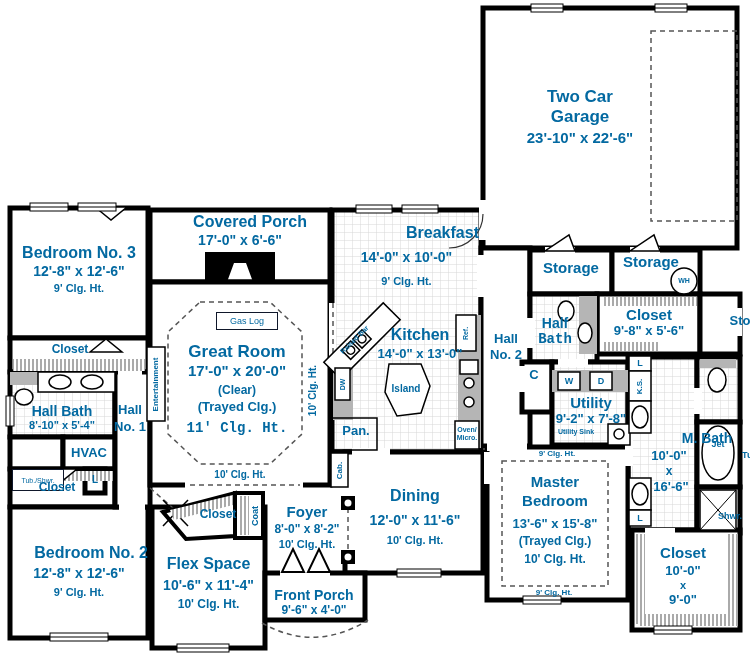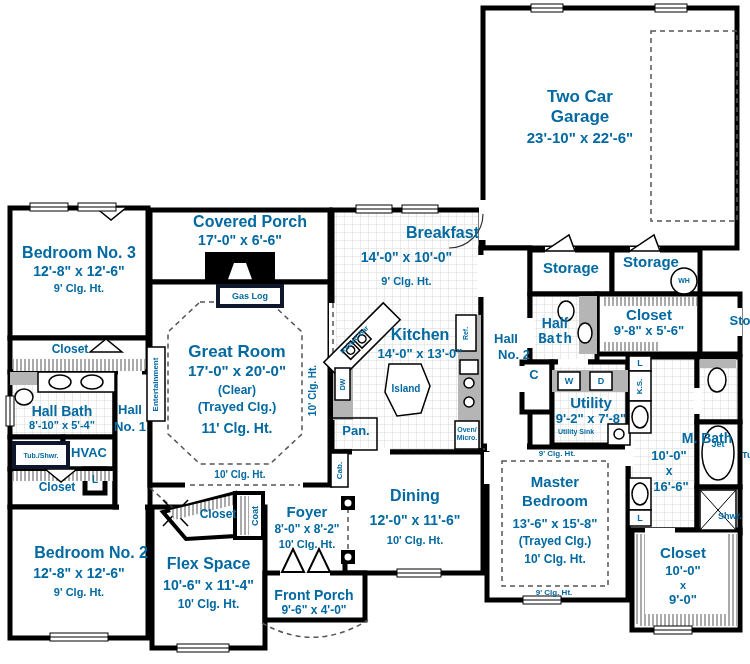--- a/index.html
+++ b/index.html
@@ -6,22 +6,22 @@
   #plan{position:relative;width:750px;height:660px;background:#fff;overflow:hidden;
         font-family:"Liberation Sans",sans-serif;color:#0369a1;}
   #structure{position:absolute;left:0;top:0;}
   .lab{position:absolute;font-weight:bold;text-align:center;white-space:nowrap;line-height:1.05;}
   .t17{font-size:17px;} .t16{font-size:16px;} .t15{font-size:15px;} .t14{font-size:14px;}
   .t13{font-size:13px;} .t12{font-size:12px;} .t11{font-size:11px;} .t10{font-size:10px;}
   .t9{font-size:9px;} .t8{font-size:8px;} .t7{font-size:7px;}
   .vlab{position:absolute;display:flex;align-items:center;justify-content:center;}
   .vlab>span{transform:rotate(-90deg);white-space:nowrap;font-weight:bold;}
   .rot45{position:absolute;font-weight:bold;white-space:nowrap;transform:rotate(-45deg);}
-  .boxlab{position:absolute;border:4px solid #0f172a;background:#fff;display:flex;
-          align-items:center;justify-content:center;font-weight:bold;white-space:nowrap;}
+  .boxlab{position:absolute;border:1px solid #0f172a;background:#fff;display:flex;
+          align-items:center;justify-content:center;font-weight:normal;white-space:nowrap;margin-top:28px;}
 </style>
 </head>
 <body>
 
 <div id="plan">
 
 <svg id="structure" width="750" height="664" viewBox="0 0 750 664" xmlns="http://www.w3.org/2000/svg">
   <defs>
     <pattern id="tile" width="8" height="8" patternUnits="userSpaceOnUse">
       <rect width="8" height="8" fill="#ffffff"></rect>
@@ -267,21 +267,21 @@
   <div class="lab t12" style="left:35px;top:343px;width:70px;">Closet</div>
 
   <div class="lab t16" style="left:335px;top:225px;width:143px;margin-left:36px;">Breakfast</div>
   <div class="lab t14" style="left:335px;top:250px;width:143px;">14'-0" x 10'-0"</div>
   <div class="lab t11" style="left:335px;top:276px;width:143px;">9' Clg. Ht.</div>
 
   <div class="lab t17" style="left:170px;top:343px;width:134px;">Great Room</div>
   <div class="lab t15" style="left:170px;top:363px;width:134px;">17'-0" x 20'-0"</div>
   <div class="lab t12" style="left:170px;top:384px;width:134px;">(Clear)</div>
   <div class="lab t13" style="left:170px;top:400px;width:134px;">(Trayed Clg.)</div>
-  <div class="lab t14" style="left:170px;top:421px;width:134px;">11' Clg. Ht.</div>
+  <div class="lab t14" style="left:170px;top:421px;width:134px;font-family:Liberation Mono, monospace;">11' Clg. Ht.</div>
   <div class="lab t10" style="left:200px;top:470px;width:80px;">10'  Clg. Ht.</div>
   <div class="vlab" style="left:304px;top:355px;width:18px;height:70px;">
     <span class="t10">10'  Clg. Ht.</span>
   </div>
   <div class="vlab" style="left:147px;top:347px;width:18px;height:74px;">
     <span class="t8">Entertainment</span>
   </div>
 
   <div class="lab t16" style="left:378px;top:327px;width:84px;">Kitchen</div>
   <div class="lab t13" style="left:368px;top:347px;width:104px;">14'-0" x 13'-0"</div>
@@ -294,21 +294,21 @@
   <div class="vlab" style="left:456px;top:315px;width:20px;height:36px;">
     <span class="t7">Ref.</span>
   </div>
   <div class="vlab" style="left:335px;top:368px;width:15px;height:32px;">
     <span class="t7">DW</span>
   </div>
   <div class="lab t7" style="left:455px;top:426px;width:24px;">Oven/</div>
   <div class="lab t7" style="left:455px;top:434px;width:24px;">Micro.</div>
 
   <div class="lab t13" style="left:484px;top:332px;width:44px;">Hall</div>
-  <div class="lab t13" style="left:482px;top:348px;width:48px;margin-left:8px;">No. 2</div>
+  <div class="lab t13" style="left:482px;top:348px;width:48px;">No. 2</div>
 
   <div class="lab t15" style="left:532px;top:260px;width:78px;">Storage</div>
   <div class="lab t15" style="left:612px;top:254px;width:78px;">Storage</div>
   <div class="lab t7" style="left:672px;top:277px;width:24px;">WH</div>
 
   <div class="lab t15" style="left:604px;top:307px;width:90px;">Closet</div>
   <div class="lab t13" style="left:599px;top:324px;width:100px;">9'-8" x 5'-6"</div>
   <div class="lab t13" style="left:725px;top:314px;width:38px;">Stor.</div>
 
   <div class="lab t14" style="left:530px;top:316px;width:50px;">Half</div>

